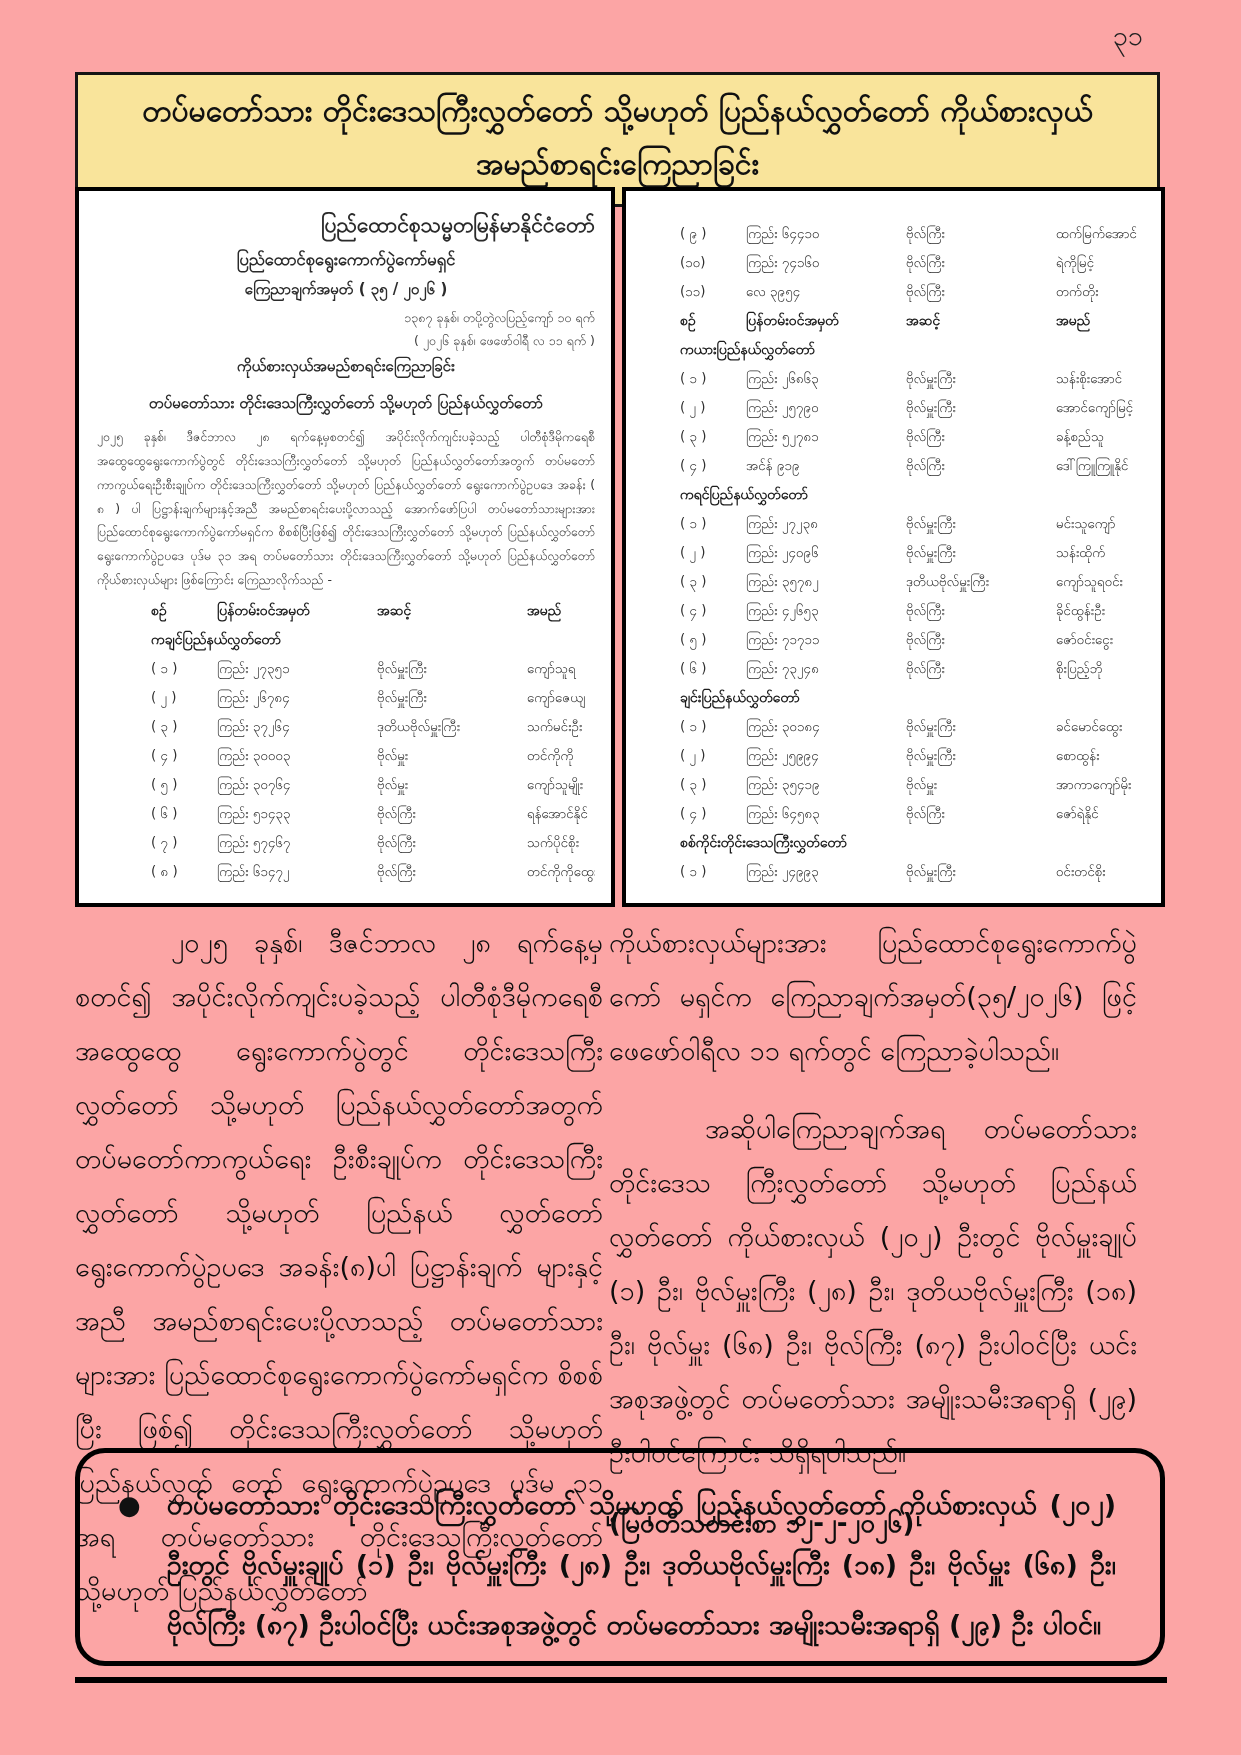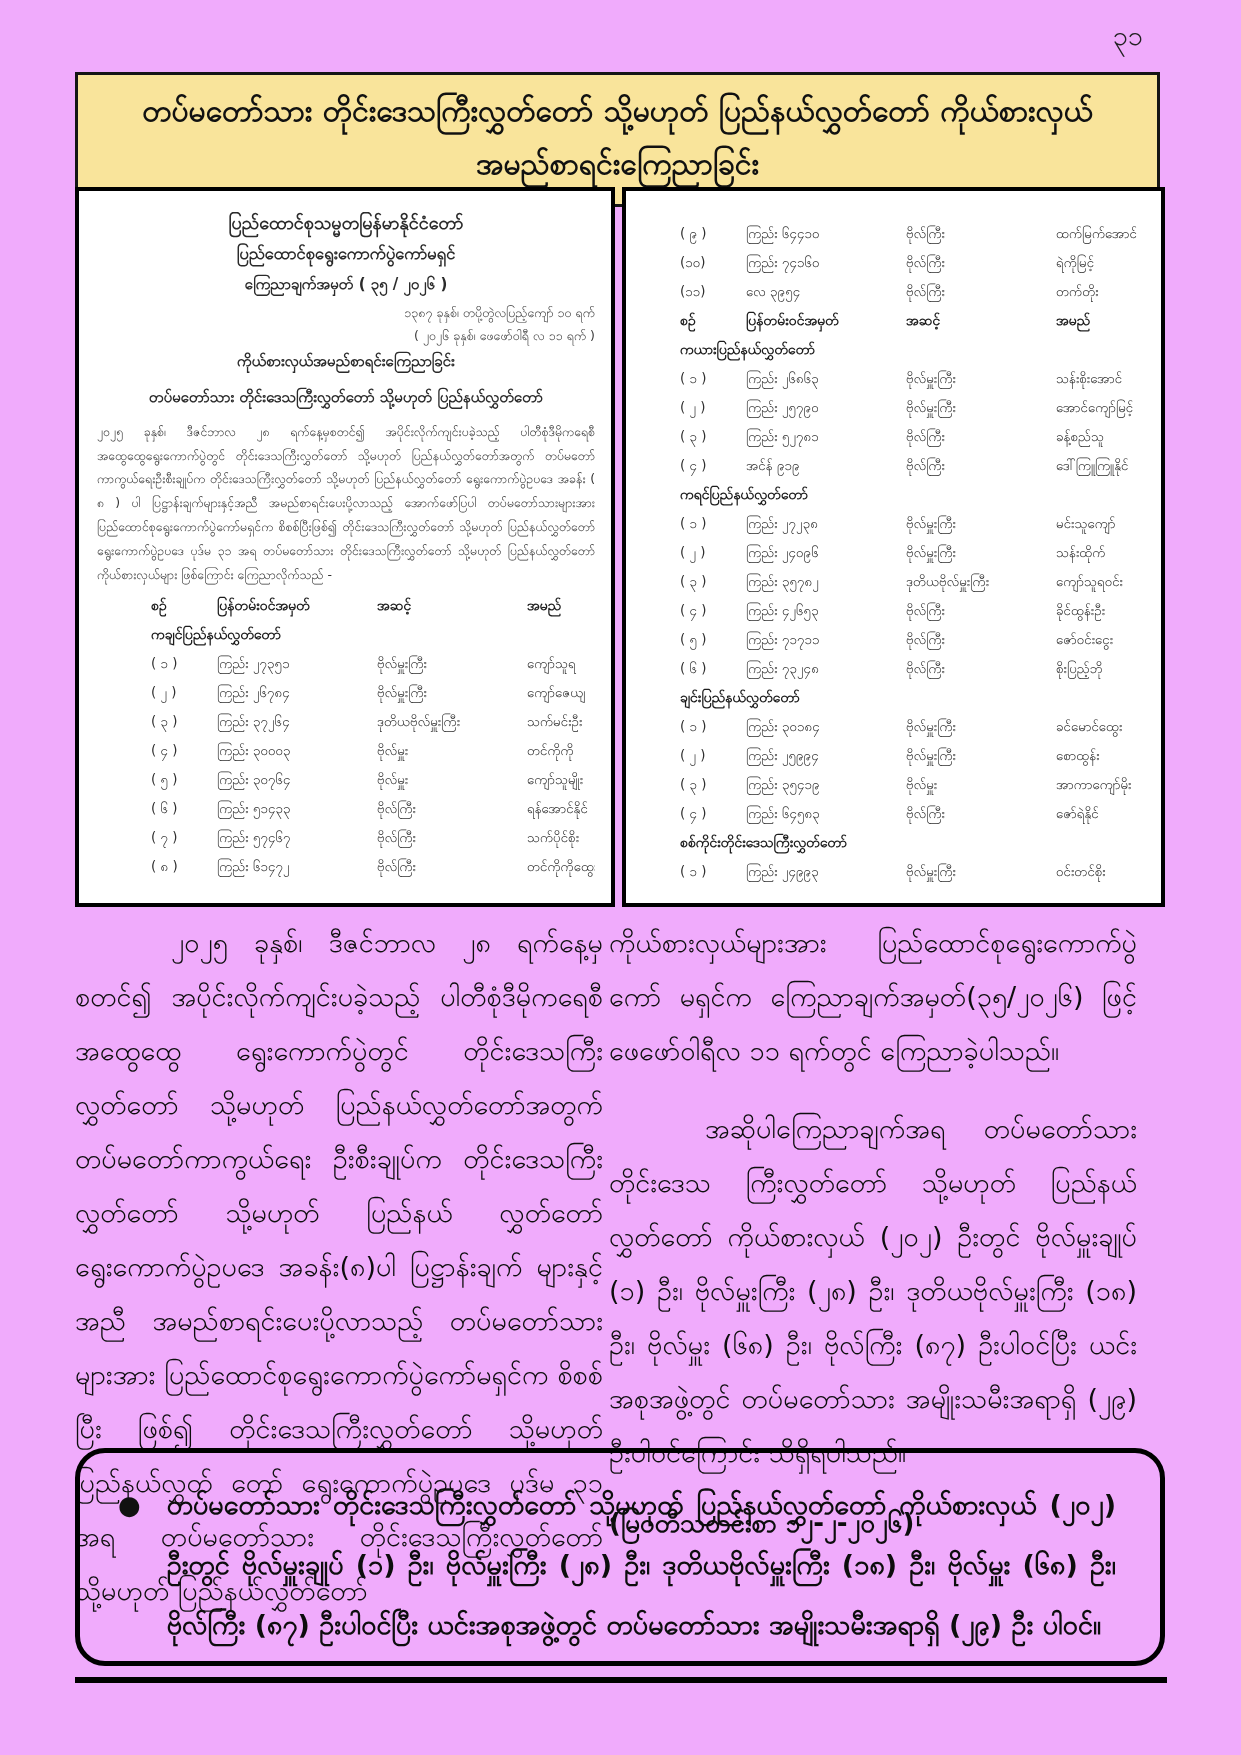--- a/index.html
+++ b/index.html
@@ -1,27 +1,27 @@
 <!DOCTYPE html>
 <html><head>
 <meta charset="utf-8">
 <style>
   html,body{margin:0;padding:0;background:#fff;}
-  .page{position:relative;width:1241px;height:1755px;background:#f0abfc;
+  .page{position:relative;width:1241px;height:1755px;background:#fca5a5;
         font-family:"DejaVu Sans",sans-serif;color:#111;overflow:hidden;}
   .page-no{position:absolute;top:18px;right:98px;font-size:27px;color:#222;}
   .title-box{position:absolute;left:75px;top:72px;width:1085px;
         background:#F9E49B;border:3px solid #151515;text-align:center;
         font-weight:bold;font-size:30px;line-height:1.75;padding:10px 8px 14px 8px;box-sizing:border-box;}
   
   .doc{position:absolute;top:187px;height:720px;border:4px solid #000;
         box-sizing:border-box;background:#fff;color:#2b2b2b;overflow:hidden;}
   .doc-left{left:75px;width:540px;padding:16px 16px 0 18px;}
   .doc-right{left:622px;width:543px;padding:24px 10px 0 10px;}
-  .g-country{font-weight:bold;text-align:center;font-size:18px;line-height:1.8;}
+  .g-country{font-weight:bold;text-align:right;font-size:21px;line-height:1.8;}
   .g-commission{font-weight:bold;text-align:center;font-size:16.5px;line-height:1.8;}
   .g-annno{font-weight:bold;text-align:center;font-size:15px;line-height:2.1;}
   .g-date{text-align:right;font-size:12.5px;line-height:1.85;color:#3a3a3a;}
   .g-subject{font-weight:bold;text-align:center;font-size:15px;line-height:1.9;}
   .g-subject1{margin-top:8px;}
   .g-para{margin-top:8px;font-size:12.4px;line-height:1.92;text-align:justify;color:#333;}
   .g-table{margin-top:4px;}
   .doc-left .g-table{padding-left:54px;}
   .doc-right .g-table{padding-left:44px;}
   .trow{display:grid;grid-template-columns:66px 160px 150px 1fr;

